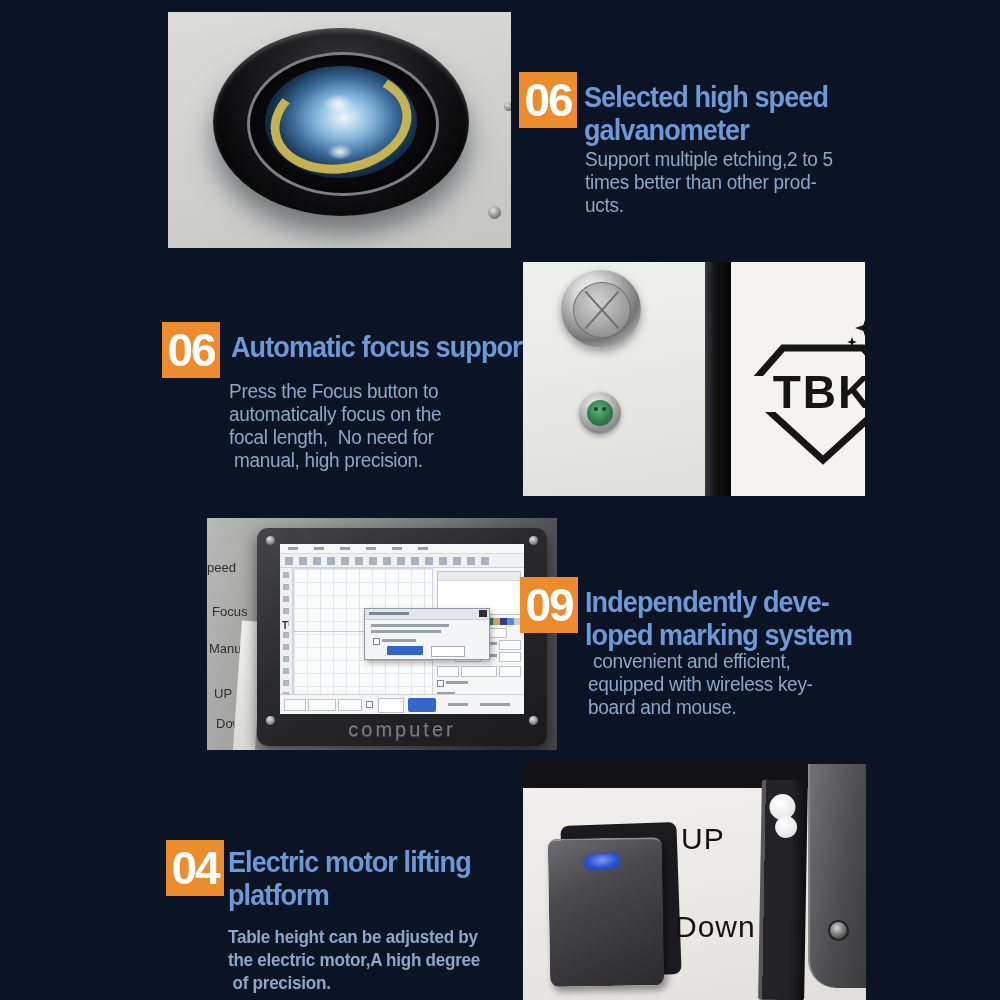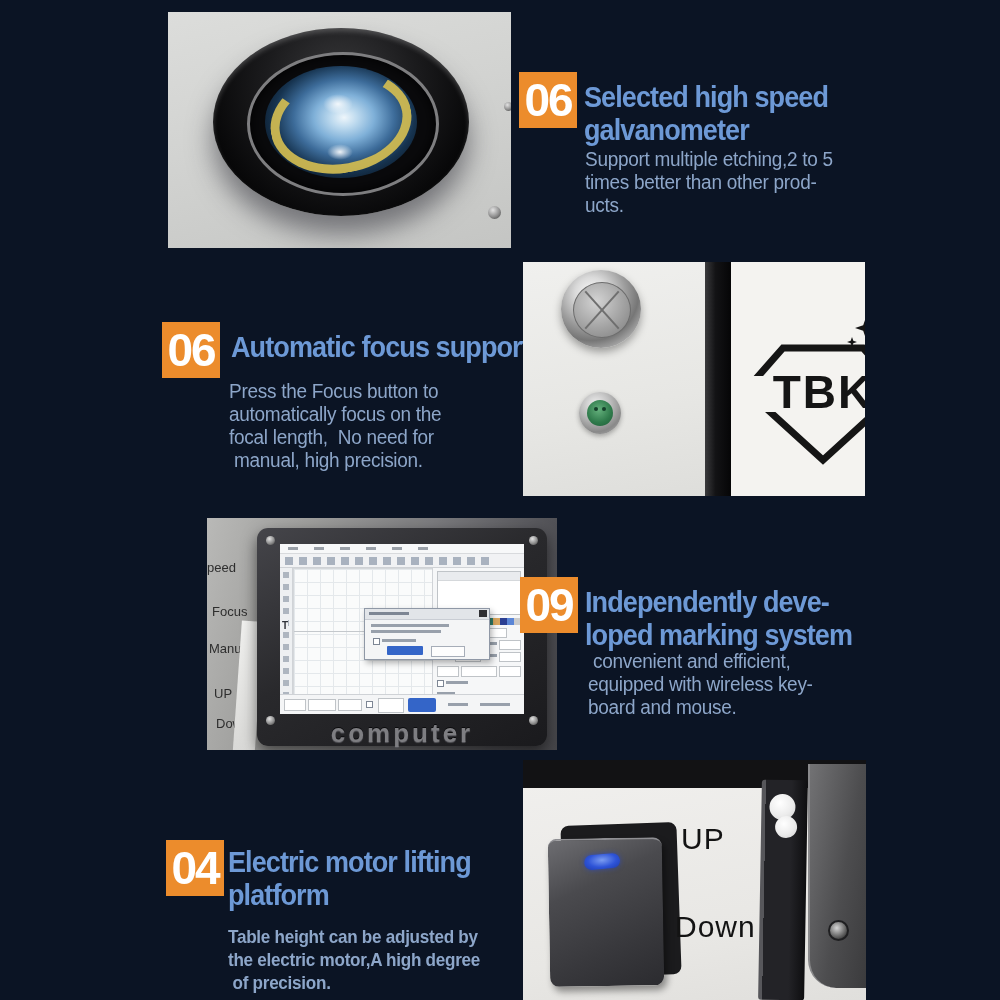--- a/index.html
+++ b/index.html
@@ -69,21 +69,21 @@
   #photo3{left:163px;top:518px;width:350px;height:232px;
     background:linear-gradient(105deg,#b9b9b7 0%,#9e9e9c 25%,#7b7b7e 55%,#515156 85%,#46464a 100%);margin-left:44px;}
   .p3-label{position:absolute;color:#2e2e2e;font-size:13px;}
   .p3-strip{position:absolute;left:30px;top:103px;width:22px;height:140px;
     background:linear-gradient(#f2f2f0,#d7d7d5);transform:rotate(4deg);}
   .monitor{position:absolute;left:50px;top:10px;width:290px;height:218px;border-radius:11px;
     background:linear-gradient(150deg,#45454a 0%,#29292c 45%,#1a1a1d 100%);
     box-shadow:0 7px 15px rgba(0,0,0,.55);}
   .bezel-screw{position:absolute;width:9px;height:9px;}
   .monitor-brand{position:absolute;left:0;top:190px;width:100%;text-align:center;
-    color:#7e7e82;font-size:26px;font-weight:700;letter-spacing:3px;
+    color:#7e7e82;font-size:20px;font-weight:400;letter-spacing:3px;
     text-shadow:0 -1px 0 #0b0b0d,0 1px 1px #57575c;}
   .screen{position:absolute;left:23px;top:16px;width:244px;height:170px;background:#fdfdfe;overflow:hidden;}
   .scr-menubar{position:absolute;left:0;top:0;width:244px;height:9px;background:#f7f8f9;border-bottom:1px solid #d8dadd;}
   .scr-menubar-items{position:absolute;left:8px;top:3px;width:150px;height:3px;
     background:repeating-linear-gradient(90deg,#9aa0a8 0 10px,transparent 10px 26px);}
   .scr-toolbar{position:absolute;left:0;top:10px;width:244px;height:13px;background:#f1f2f4;border-bottom:1px solid #cfd2d6;}
   .scr-toolbar-icons{position:absolute;left:5px;top:3px;width:205px;height:8px;
     background:repeating-linear-gradient(90deg,#a9b2bf 0 8px,transparent 8px 14px);}
   .scr-toolcol{position:absolute;left:0;top:24px;width:12px;height:146px;background:#eef0f2;border-right:1px solid #d0d3d7;}
   .scr-toolcol-glyphs{position:absolute;left:3px;top:4px;width:6px;height:128px;

